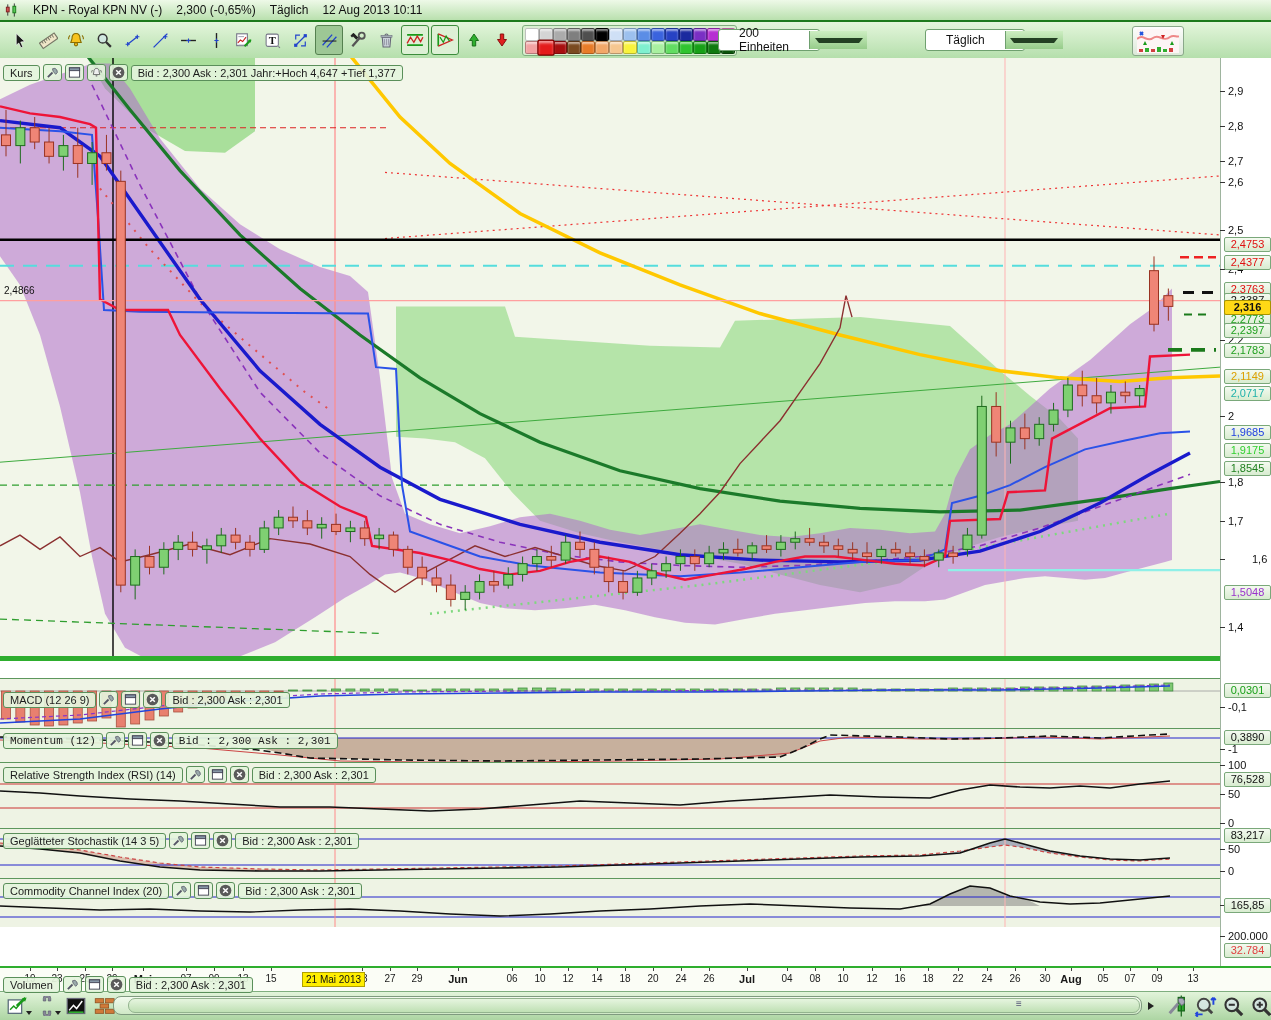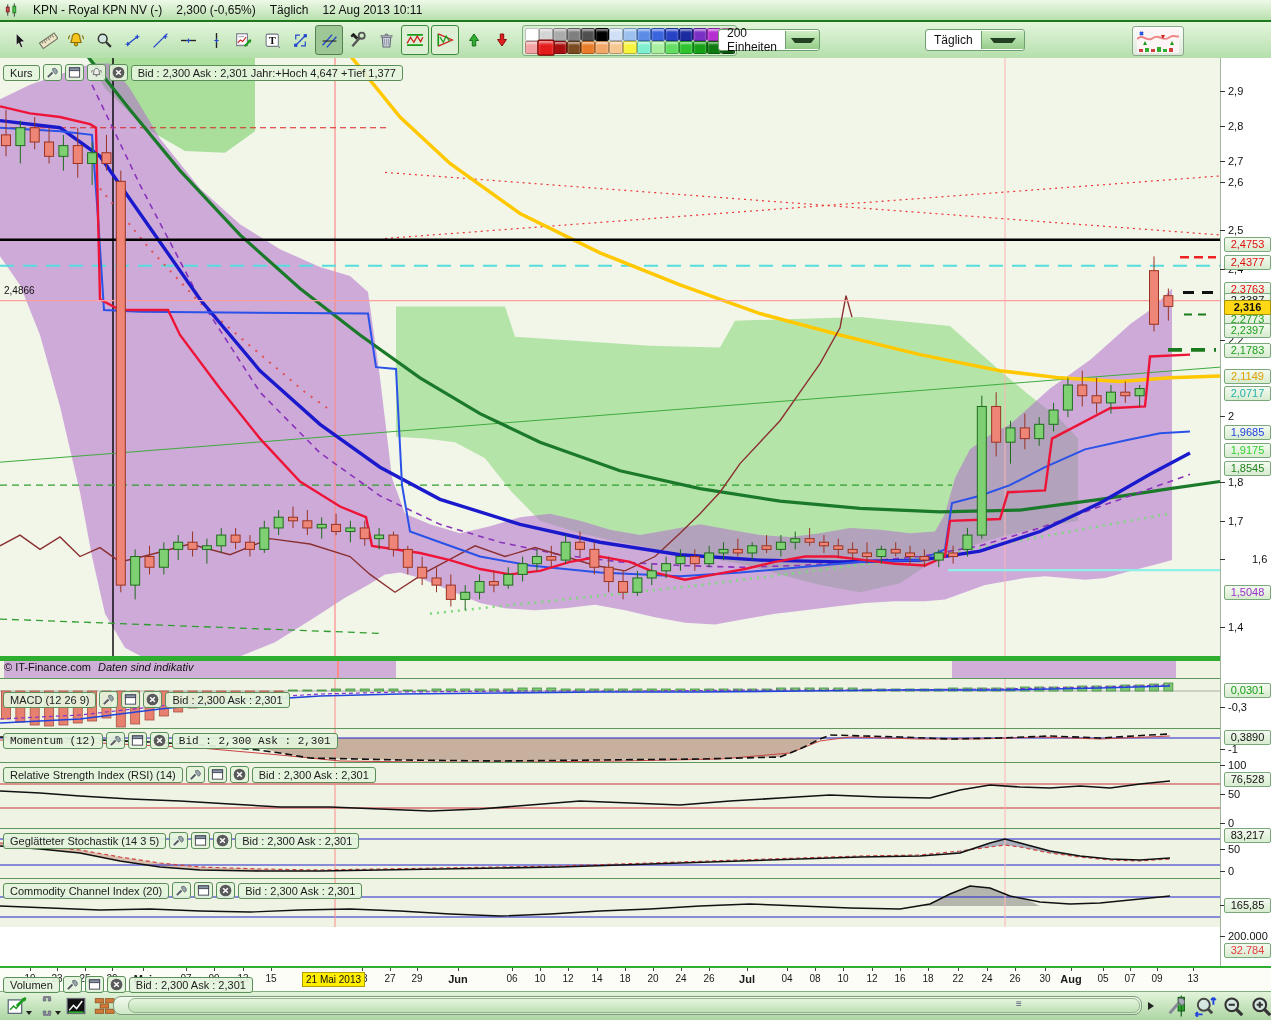--- a/index.html
+++ b/index.html
@@ -18,21 +18,21 @@
     margin:0 1px;border-radius:3px;}
   .tbtn.pressed{background:#9dc795;border:1px solid #54804f;}
   .tbtn.boxed{border:1px solid #3c8c3c;background:#ddf0d5;}
   .palette{display:grid;grid-template-columns:repeat(15,13px);grid-auto-rows:12px;
     gap:1px;padding:2px;border:1px solid #7fae7f;background:#d9efd1;border-radius:3px;margin-left:6px;}
   .swatch{width:12px;height:11px;border-radius:2px;border:1px solid rgba(0,0,0,.25);
     box-shadow:inset 0 2px 2px rgba(255,255,255,.55);}
   .swatch.sel{transform:scale(1.25);border:1px solid #7a0000;}
   .dropdown{height:20px;background:#fff;border:1px solid #6fa06f;border-radius:3px;
     display:flex;align-items:center;font-size:12px;color:#111;position:absolute;top:7px;}
-  .dropdown span{padding:0 8px;flex:1;}
+  .dropdown span{padding:0 20px;flex:1;}
   .dd-btn{width:17px;height:18px;background:linear-gradient(#cdeec2,#96cc8a);
     border-left:1px solid #6fa06f;display:flex;align-items:center;justify-content:center;}
   .caret{width:0;height:0;border-left:4px solid transparent;border-right:4px solid transparent;
     border-top:5px solid #234023;}
   .chartmode-btn{position:absolute;top:4px;left:1132px;width:50px;height:28px;
     background:linear-gradient(#fdfdfd,#dce9d8);border:1px solid #8aa88a;border-radius:3px;
     display:flex;align-items:center;justify-content:center;}
   
   .panel{position:absolute;left:0;width:1220px;background:#f2f6e9;}
   .panel.ind{border-top:1px solid #5d975d;background:#eef3e4;}
@@ -670,27 +670,20 @@
             <path d="M4.5 4.5 l5 5 M9.5 4.5 l-5 5" stroke="#fff" stroke-width="1.6"></path>
           </svg>
         </span>
       <span class="chip">Bid : 2,300 Ask : 2,301 Jahr:+Hoch 4,647 +Tief 1,377</span>
     </div>
     <div class="lvl-label">2,4866</div>
   </div>
 
   <div class="sep-green"></div>
 
-  <div class="copystrip">
-    <span class="patch" style="left:0;width:392px;"></span>
-    <span class="patch" style="left:948px;width:224px;"></span>
-    <span class="patch" style="left:333px;width:2px;background:#ff8a8a;"></span>
-    <span>© IT-Finance.com</span>
-    <span style="font-style:italic;">Daten sind indikativ</span>
-  </div>
 
   <div id="indpanels">
       <div class="panel ind" style="top: 678px; height: 50px;">
         <svg width="1220" height="50">
           <line x1="0" y1="12" x2="1220" y2="12" stroke="#9a9a9a" stroke-width="0.8"></line>
           <line x1="335" y1="0" x2="335" y2="50" stroke="#ff8a8a" stroke-width="1"></line>
           <line x1="1005" y1="0" x2="1005" y2="50" stroke="#ffb3b3" stroke-width="1"></line>
           <rect x="1.5" y="12" width="9" height="28" fill="#e8806f" stroke="#a85040" stroke-width="0.8"></rect>
           <rect x="15.850000000000001" y="12" width="9" height="31" fill="#e8806f" stroke="#a85040" stroke-width="0.8"></rect>
           <rect x="30.200000000000003" y="12" width="9" height="34" fill="#e8806f" stroke="#a85040" stroke-width="0.8"></rect>
@@ -1061,21 +1054,21 @@
       <div class="badge cur" style="top: 300px; color: rgb(17, 17, 17);">2,316</div>
       <div class="badge" style="top: 312px; color: rgb(32, 160, 32);">2,2773</div>
       <div class="badge" style="top: 323px; color: rgb(32, 160, 32);">2,2397</div>
       <div class="badge" style="top: 343px; color: rgb(32, 160, 32);">2,1783</div>
       <div class="badge" style="top: 369px; color: rgb(221, 160, 0);">2,1149</div>
       <div class="badge" style="top: 386px; color: rgb(32, 178, 170);">2,0717</div>
       <div class="badge" style="top: 425px; color: rgb(32, 64, 224);">1,9685</div>
       <div class="badge" style="top: 443px; color: rgb(48, 208, 48);">1,9175</div>
       <div class="badge" style="top: 461px; color: rgb(32, 128, 32);">1,8545</div>
       <div class="badge" style="top: 585px; color: rgb(153, 50, 204);">1,5048</div>
-      <div class="tick" style="top: 701px;"><i></i><b>-0,3</b></div>
+      <div class="tick" style="top: 701px;"><i></i><b>-0,1</b></div>
       <div class="badge" style="top: 683px; color: rgb(24, 160, 24);">0,0301</div>
       <div class="tick" style="top: 743px;"><i></i><b>-1</b></div>
       <div class="badge" style="top: 730px; color: rgb(17, 17, 17);">0,3890</div>
       <div class="tick" style="top: 759px;"><i></i><b>100</b></div>
       <div class="tick" style="top: 788px;"><i></i><b>50</b></div>
       <div class="tick" style="top: 817px;"><i></i><b>0</b></div>
       <div class="badge" style="top: 772px; color: rgb(17, 17, 17);">76,528</div>
       <div class="tick" style="top: 843px;"><i></i><b>50</b></div>
       <div class="tick" style="top: 865px;"><i></i><b>0</b></div>
       <div class="badge" style="top: 828px; color: rgb(17, 17, 17);">83,217</div>

